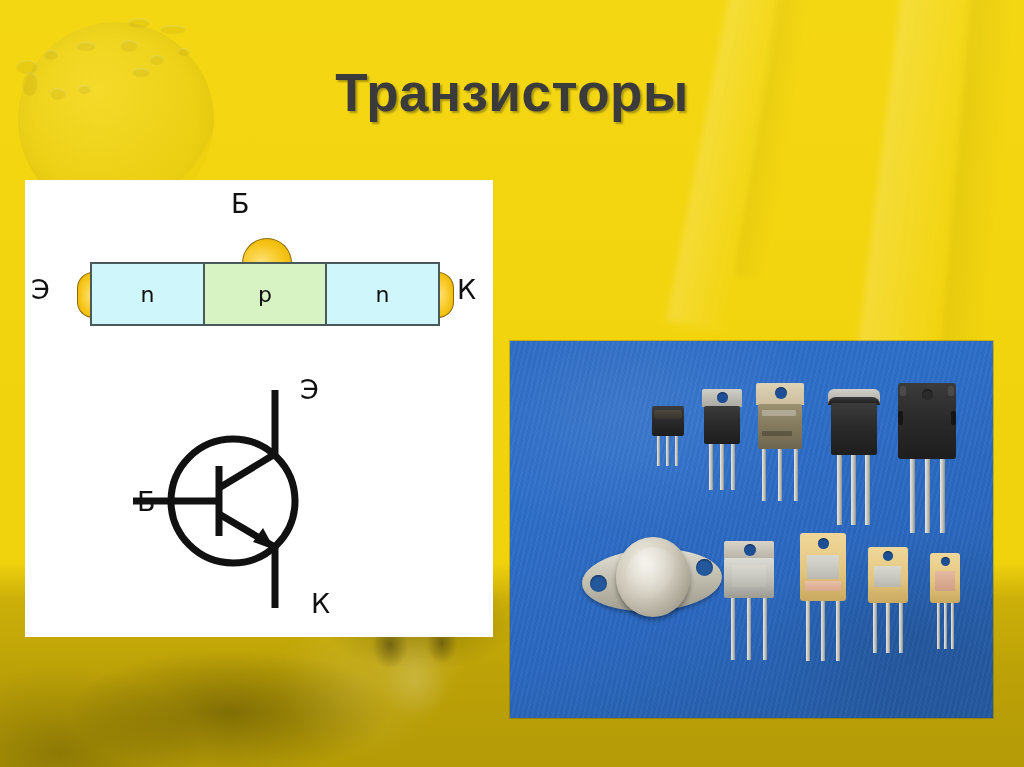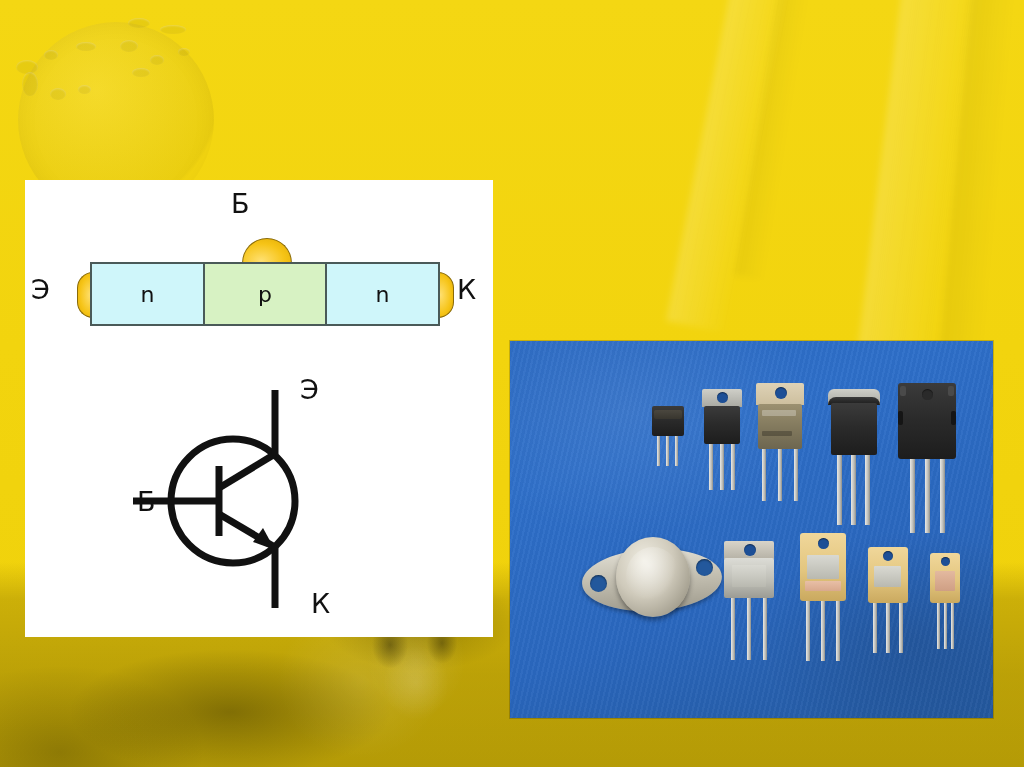--- a/index.html
+++ b/index.html
@@ -204,20 +204,21 @@
   <div class="wm-dot" style="left:160px;top:25px;width:26px;height:9px;"></div>
   <div class="wm-dot" style="left:132px;top:68px;width:18px;height:9px;"></div>
   <div class="wm-dot" style="left:178px;top:48px;width:12px;height:8px;"></div>
 
   <div class="brush b1"></div>
   <div class="brush b2"></div>
   <div class="brush b3"></div>
   <div class="brush b4"></div>
   <div class="bottom-tex"></div>
 
+  <div id="title">Транзисторы</div>
 
   <div id="diagram-panel">
 
     <div>
       <div class="lbl" id="lbl-b">Б</div>
       <div class="lbl" id="lbl-e">Э</div>
       <div class="lbl" id="lbl-k">К</div>
 
       <div class="contact" id="c-emit"></div>
       <div class="contact" id="c-coll"></div>

